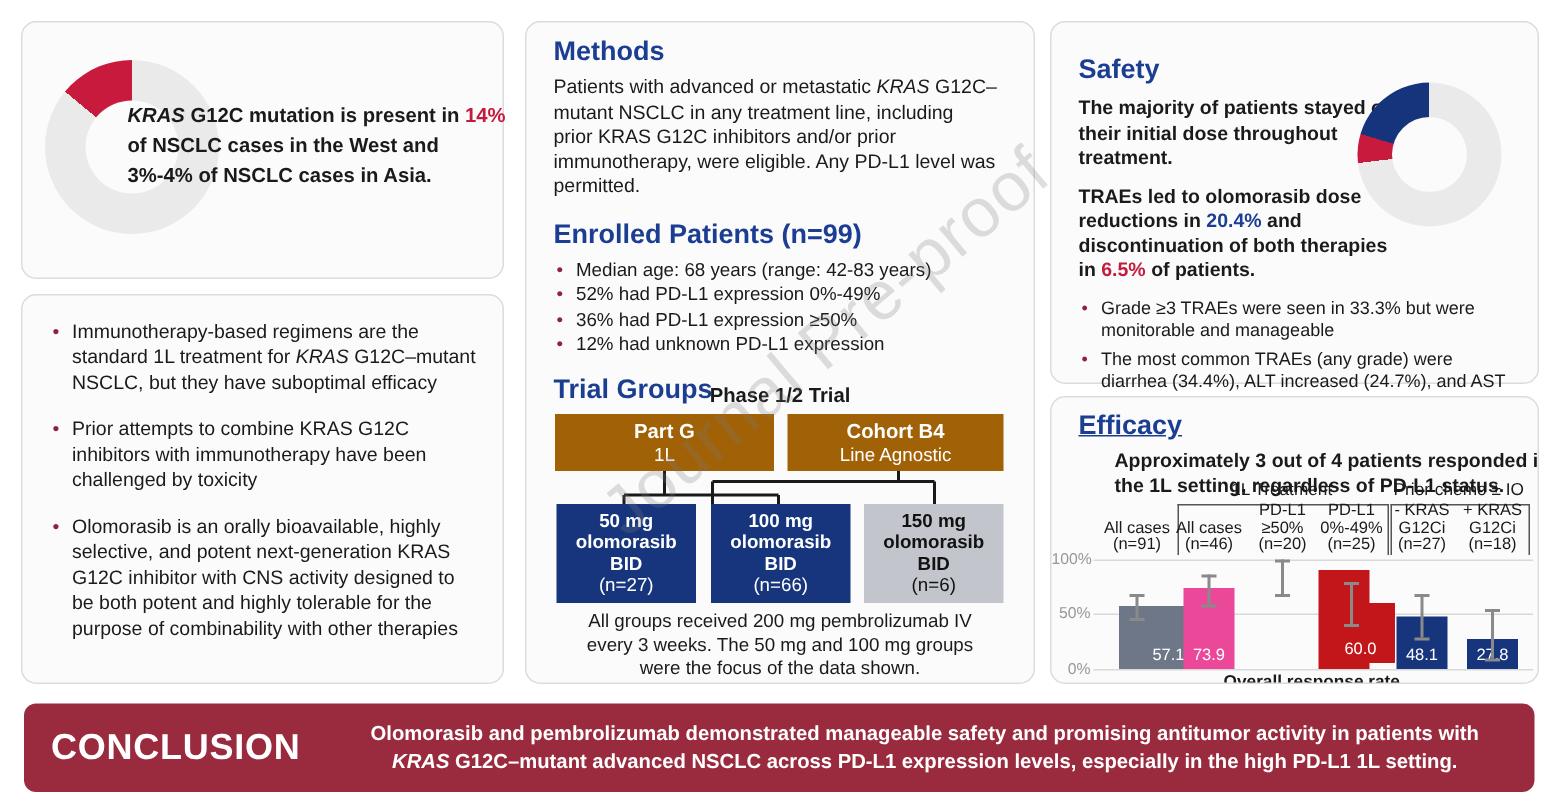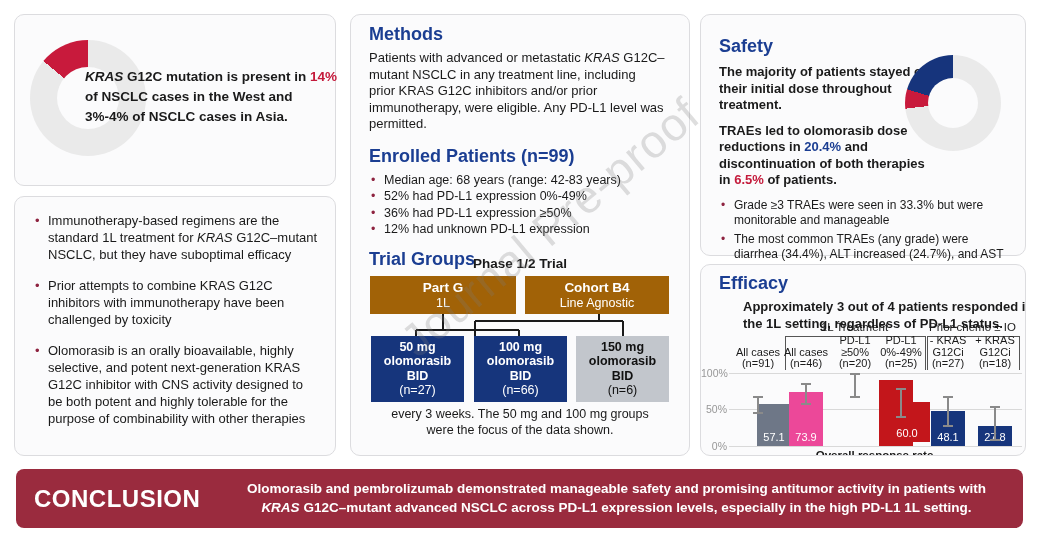--- a/index.html
+++ b/index.html
@@ -43,21 +43,21 @@
   #trial-footnote{position:absolute;left:8px;right:8px;top:392px;text-align:center;
                   font-size:12.5px;line-height:15.5px;}
   
   #panel-safety{padding:21px 14px 0 18px;}
   #safety-p1{width:216px;font-size:13px;font-weight:bold;line-height:16.5px;margin-top:7px;}
   #safety-p2{width:206px;font-size:13px;font-weight:bold;line-height:16.5px;margin-top:9px;}
   #panel-safety ul.bullets{margin-top:9px;width:288px;font-size:12px;line-height:15.2px;}
   #panel-safety li + li{margin-top:4px;}
   
   #panel-efficacy{overflow:hidden;}
-  #efficacy-head{position:absolute;left:18px;top:8px;}
+  #efficacy-head{position:absolute;left:18px;top:8px;text-decoration:underline;}
   #efficacy-statement{position:absolute;left:18px;top:34px;width:296px;
                       font-size:13px;font-weight:bold;line-height:16.5px;margin-left:24px;}
   #chart-layer{position:absolute;inset:0;}
   .grp-label{position:absolute;top:56px;height:14px;font-size:11.5px;text-align:center;}
   .grp-bracket{position:absolute;top:71px;height:33px;border:solid #555;border-width:1px 1px 0 1px;}
   .col-head{position:absolute;top:70px;height:35px;display:flex;flex-direction:column;
             justify-content:flex-end;align-items:center;font-size:11px;line-height:11.6px;text-align:center;}
   .gridline{position:absolute;height:1px;background:#d9d9d9;}
   .ytick{position:absolute;left:0;width:26px;text-align:right;font-size:10.5px;color:#979797;}
   .bar{position:absolute;}
@@ -138,20 +138,21 @@
       <div class="dn">(n=66)</div>
     </div>
     <div class="dosebox gray" style="left:225px;top:321px;width:93px;height:66px;">
       <div class="dl">150 mg</div>
       <div class="dl">olomorasib</div>
       <div class="dl">BID</div>
       <div class="dn">(n=6)</div>
     </div>
 
     <div id="trial-footnote">
+      <div>All groups received 200 mg pembrolizumab IV</div>
       <div>every 3 weeks. The 50 mg and 100 mg groups</div>
       <div>were the focus of the data shown.</div>
     </div>
   </div>
 
   <div class="panel" id="panel-safety" style="left:700px;top:14px;width:326px;height:242px;">
     <h2 class="h-blue">Safety</h2>
     <div id="safety-p1">The majority of patients stayed on their initial dose throughout treatment.</div>
     <div id="safety-p2"><span>TRAEs led to olomorasib dose reductions in </span><span class="blue">20.4%</span><span> and discontinuation of both therapies in </span><span class="red">6.5%</span><span> of patients.</span></div>
     <div class="donut" style="left: 204px; top: 40px; width: 96px; height: 96px; background: conic-gradient(rgb(234, 234, 234) 0deg, rgb(234, 234, 234) 73.1%, rgb(200, 26, 60) 73.1%, rgb(200, 26, 60) 79.6%, rgb(22, 52, 124) 79.6%, rgb(22, 52, 124) 100%);">
@@ -175,21 +176,21 @@
         <div class="gridline" style="left: 28px; width: 293px; top: 107.7px;"></div>
         <div class="ytick" style="top: 101.7px;">100%</div>
         <div class="grp-label" style="left: 84px; width: 139px;">1L Treatment</div>
         <div class="grp-bracket" style="left: 84px; width: 139px;"></div>
         <div class="grp-label" style="left: 226px; width: 91px;">Prior chemo ± IO</div>
         <div class="grp-bracket" style="left: 226px; width: 91px;"></div>
         <div class="col-head" style="left: 30px; width: 54px;">
           <span>All cases</span>
           <span>(n=91)</span>
         </div>
-        <div class="bar" style="left: 56px; width: 34px; top: 139.146px; height: 41.8543px; background: rgb(110, 119, 135);">
+        <div class="bar" style="left: 45px; width: 34px; top: 139.146px; height: 41.8543px; background: rgb(110, 119, 135); padding-left: 32px;">
           <div class="val">57.1</div>
         </div>
         <div class="err-line" style="left: 56px; top: 131.156px; height: 16.126px;"></div>
         <div class="err-cap" style="left: 52px; width: 10px; top: 131.156px;"></div>
         <div class="err-cap" style="left: 52px; width: 10px; top: 147.282px;"></div>
         <div class="col-head" style="left: 78px; width: 54px;">
           <span>All cases</span>
           <span>(n=46)</span>
         </div>
         <div class="bar" style="left: 88px; width: 34px; top: 126.831px; height: 54.1687px; background: #ec4899;">

